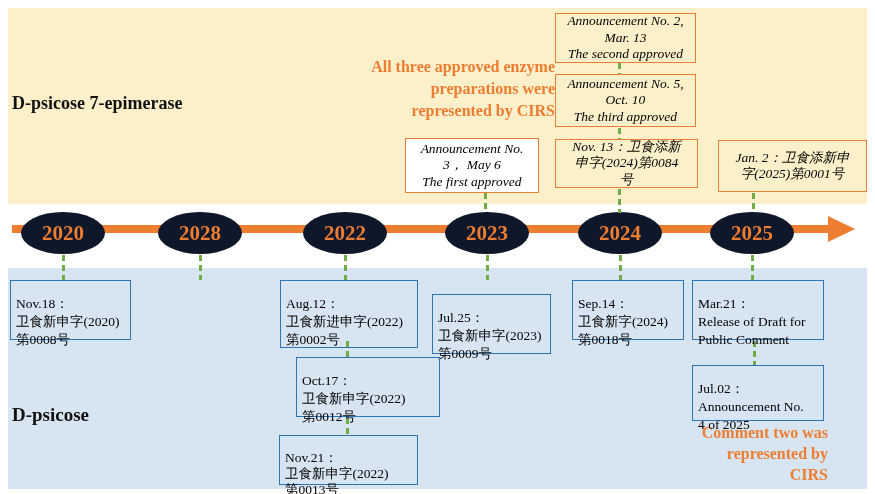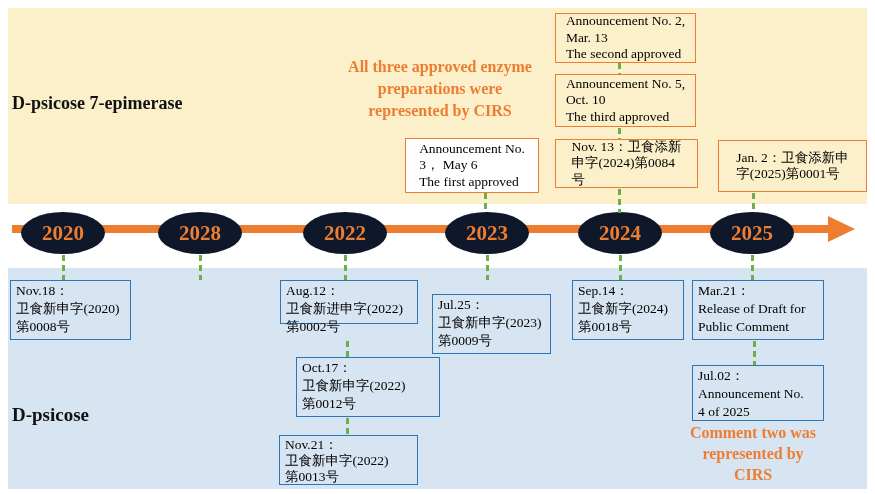--- a/index.html
+++ b/index.html
@@ -6,21 +6,21 @@
   .canvas{position:relative;width:875px;height:494px;background:#ffffff;overflow:hidden;
           font-family:"Liberation Serif","DejaVu Serif",serif;color:#000;}
   .band{position:absolute;left:8px;width:859px;}
   .band-yellow{top:8px;height:196px;background:#FCF0CA;}
   .band-blue{top:268px;height:221px;background:#D7E4F1;}
 
   .section-title{position:absolute;left:12px;font-weight:bold;color:#111;letter-spacing:0px;}
   #title-enzyme{top:93px;font-size:18px;}
   #title-psicose{top:388px;font-size:19px;margin-top:16px;}
 
-  .note{position:absolute;font-weight:bold;color:#ED7D31;text-align:center;white-space:pre-line;}
+  .note{position:absolute;font-weight:bold;color:#ED7D31;text-align:right;white-space:pre-line;}
   #note-enzyme{left:325px;top:56px;width:230px;font-size:16px;line-height:22px;}
   #note-psicose{left:678px;top:422px;width:150px;font-size:16px;line-height:21px;}
 
   
   .tl-line{position:absolute;left:12px;top:225px;width:820px;height:8px;background:#ED7D31;}
   .tl-arrow{position:absolute;left:828px;top:216px;width:0;height:0;
             border-top:13px solid transparent;border-bottom:13px solid transparent;
             border-left:27px solid #ED7D31;}
   .year{position:absolute;top:212px;width:84px;height:42px;border-radius:50%;
         background:#0f172a;display:flex;align-items:center;justify-content:center;
@@ -40,31 +40,31 @@
   #g8{left:344px;top:255px;height:25px}
   #g9{left:486px;top:255px;height:25px}
   #g10{left:619px;top:255px;height:25px}
   #g11{left:751px;top:255px;height:25px}
   #g12{left:346px;top:341px;height:16px}
   #g13{left:346px;top:418px;height:17px}
   #g14{left:753px;top:341px;height:24px}
 
   
   .evt{position:absolute;box-sizing:border-box;white-space:pre-line;font-size:13.5px;}
-  .evt.top{border:1.5px solid #ED7D31;text-align:left;line-height:16.5px;
-           display:flex;align-items:center;justify-content:center;}
-  .evt.bot{border:1.5px solid #2E75B6;text-align:left;line-height:18px;padding:1px 5px;}
+  .evt.top{border:1.5px solid #ED7D31;text-align:center;line-height:16.5px;
+           display:flex;align-items:center;justify-content:center;font-style:italic;}
+  .evt.bot{border:1.5px solid #2E75B6;text-align:left;line-height:18px;padding:14px 5px;}
   #t1{left:555px;top:13px;width:141px;height:50px}
   #t2{left:555px;top:74px;width:141px;height:53px}
   #t3{left:405px;top:138px;width:134px;height:55px;background:#ffffff}
   #t4{left:555px;top:139px;width:143px;height:49px}
   #t5{left:718px;top:140px;width:149px;height:52px}
   #b0{left:10px;top:280px;width:121px;height:60px}
   #b1{left:142px;top:280px;width:121px;height:60px}
-  #b2{left:280px;top:280px;width:138px;height:44px}
+  #b2{left:280px;top:280px;width:138px;height:68px}
   #b3{left:432px;top:294px;width:119px;height:60px}
   #b4{left:572px;top:280px;width:112px;height:60px}
   #b5{left:692px;top:280px;width:132px;height:60px}
   #b6{left:296px;top:357px;width:144px;height:60px}
   #b7{left:279px;top:435px;width:139px;height:50px;line-height:16px}
   #b8{left:692px;top:365px;width:132px;height:56px}
 </style>
 </head>
 <body>
 

